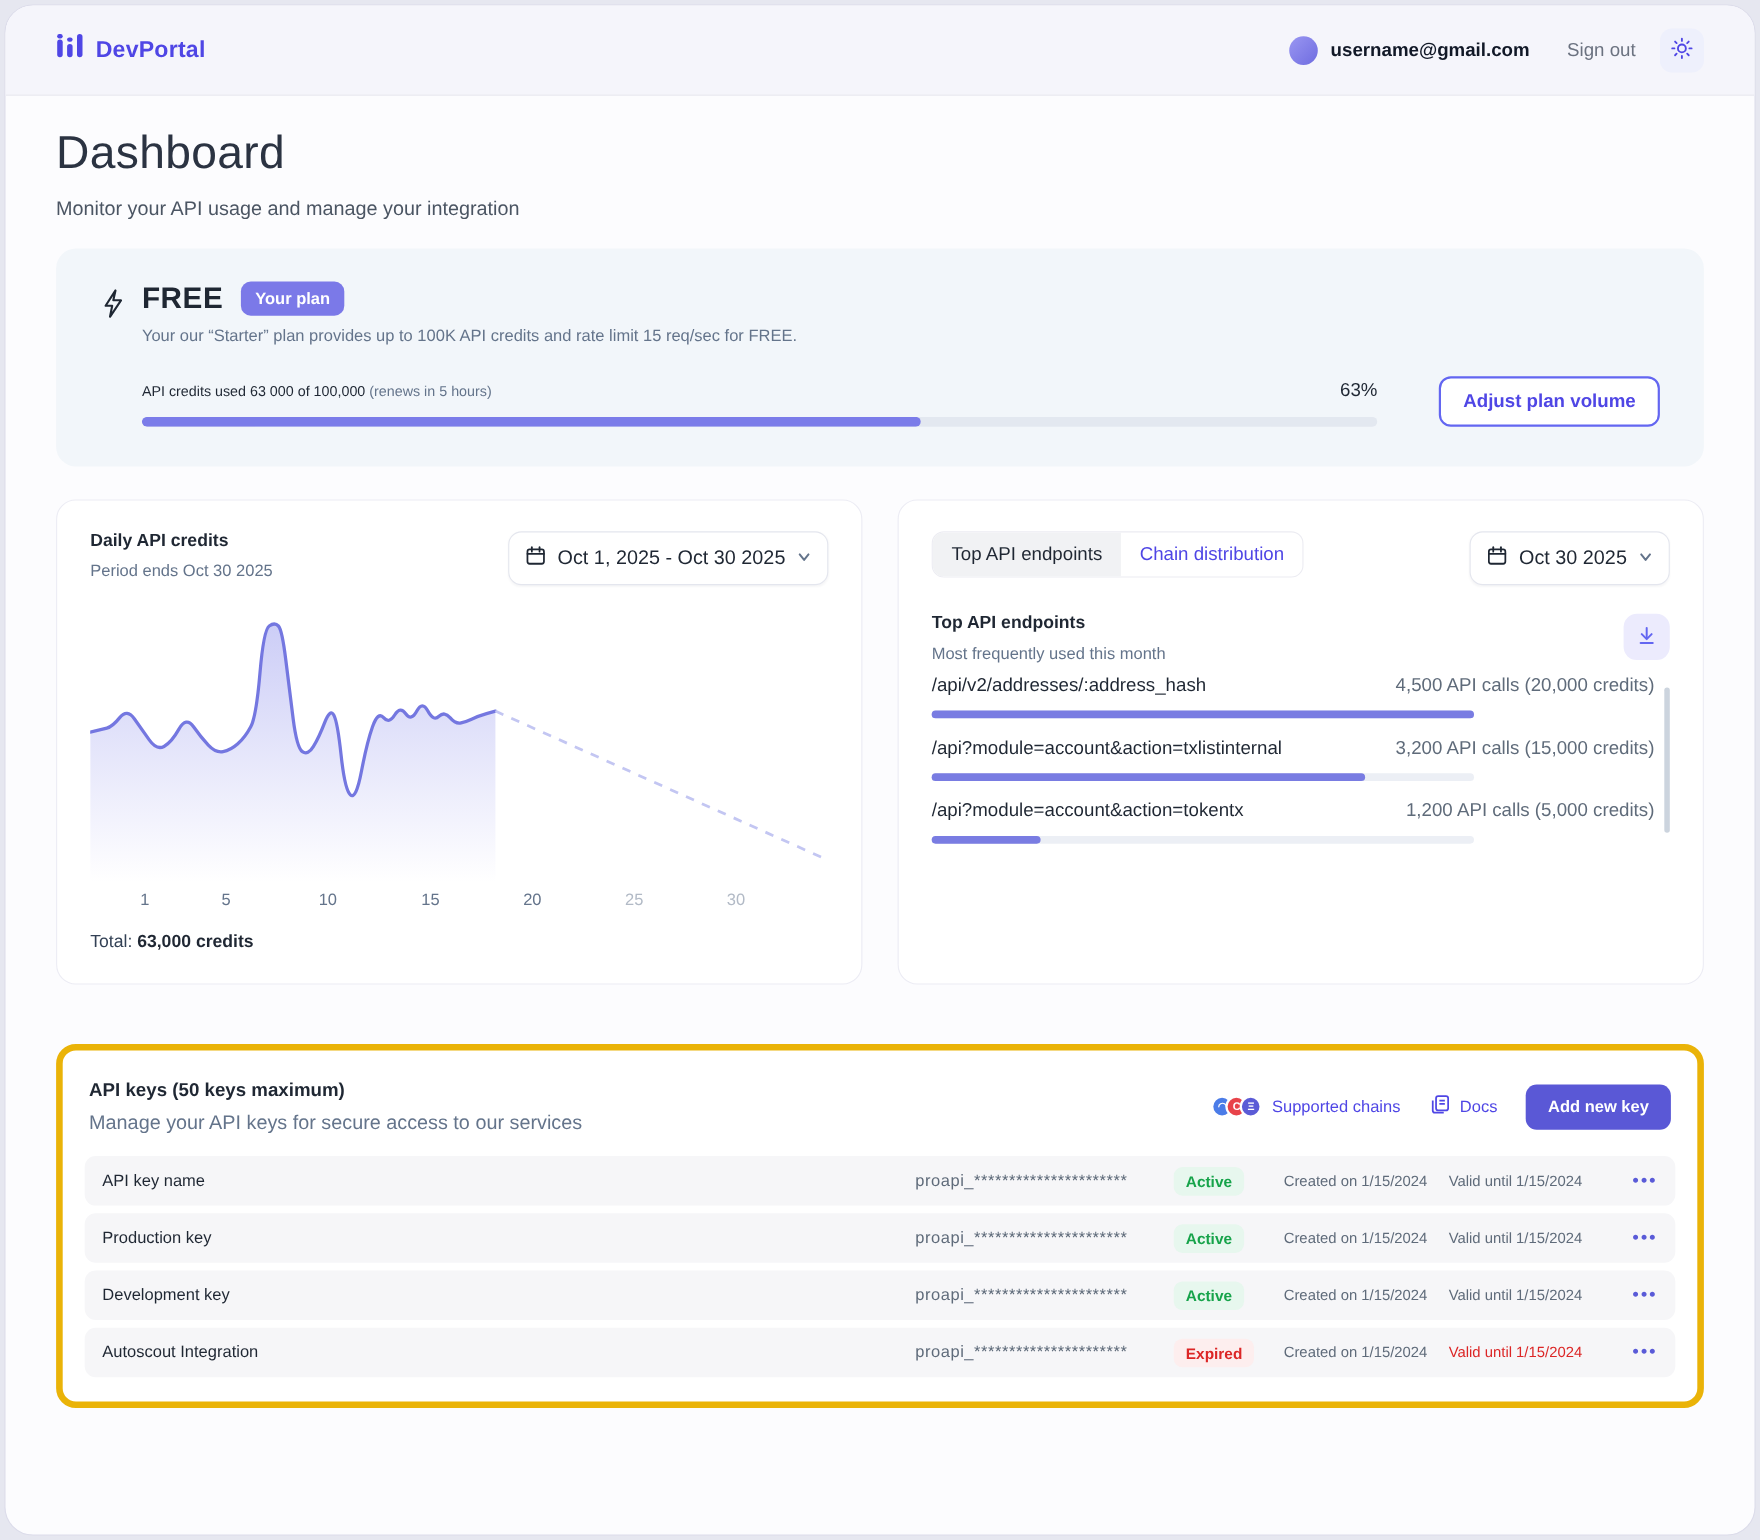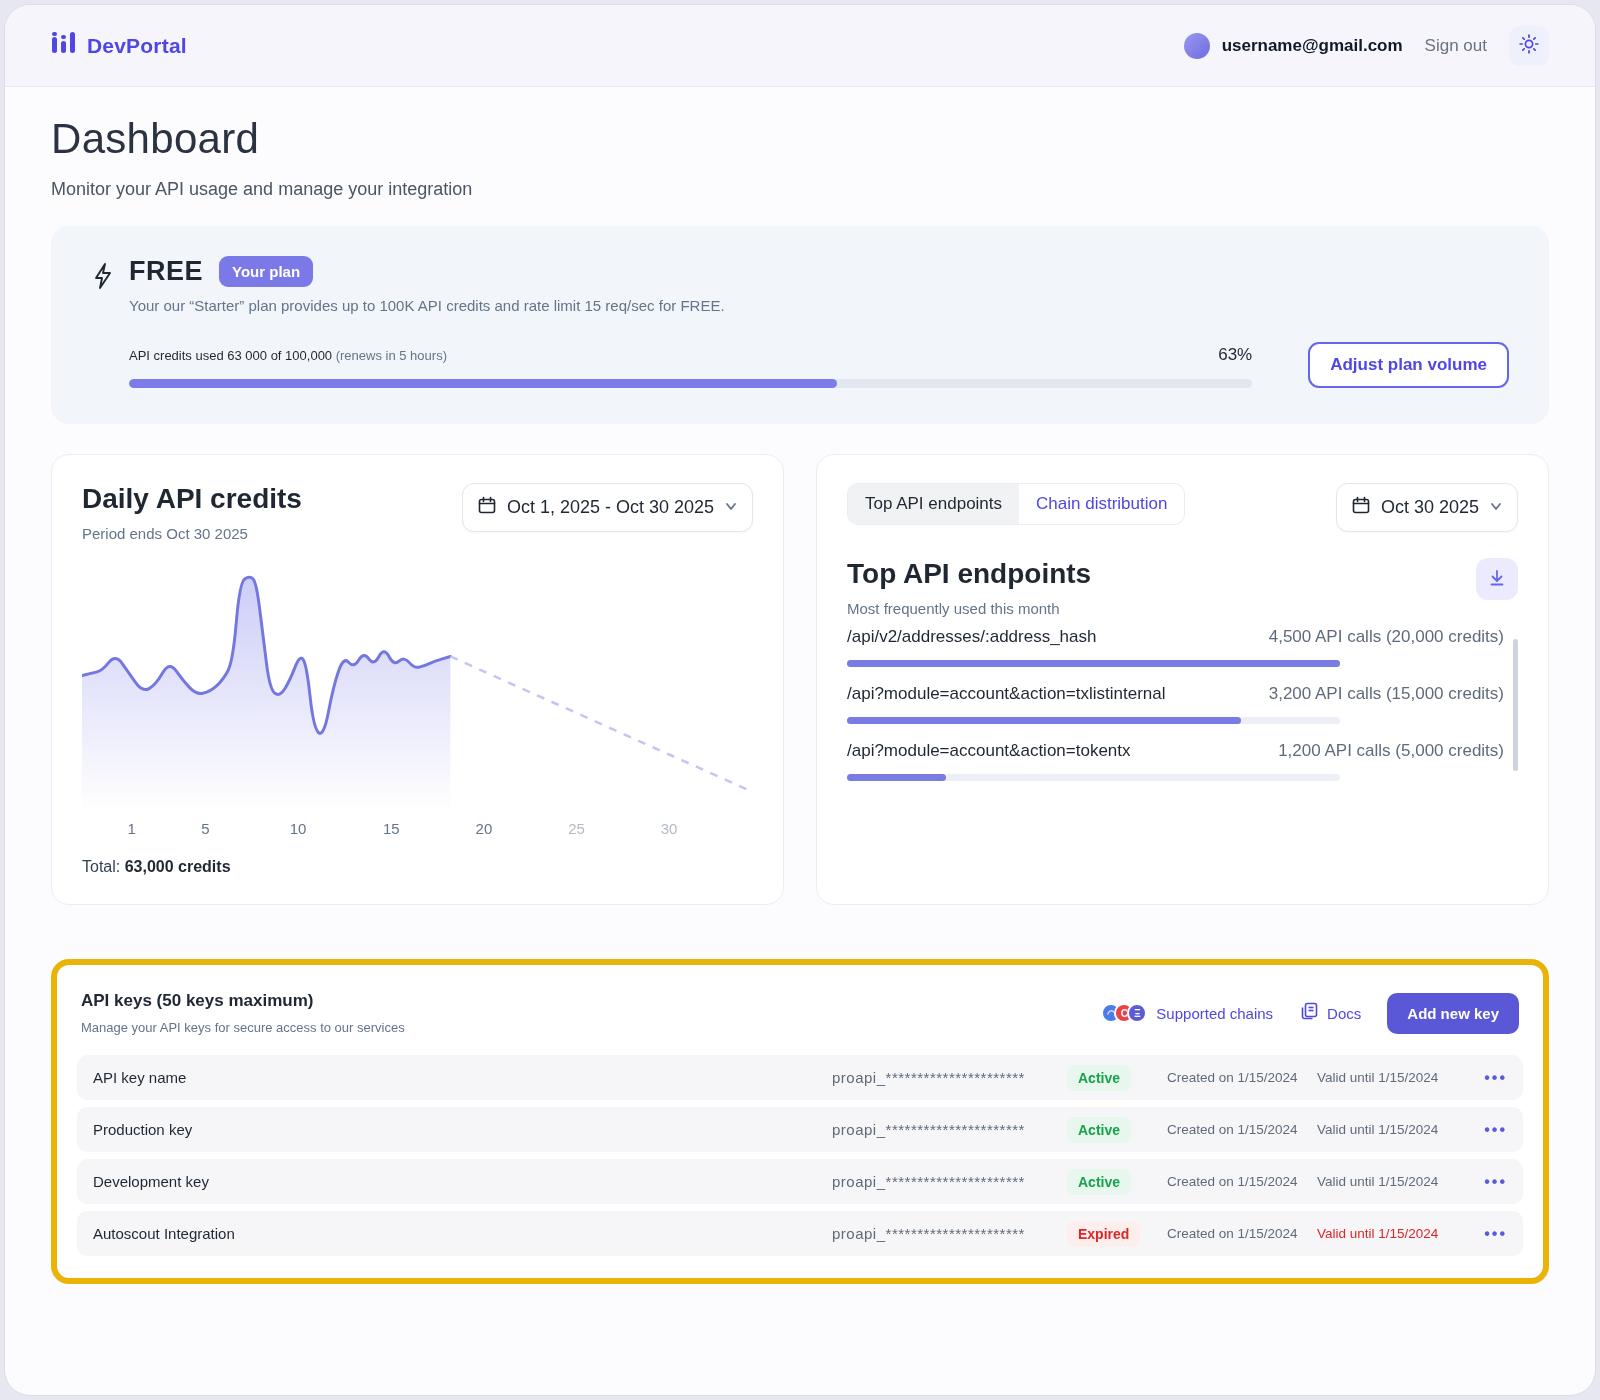--- a/index.html
+++ b/index.html
@@ -24,21 +24,21 @@
     display:flex; align-items:center; justify-content:space-between;
     padding:0 46px;
   }
   .logo { display:flex; align-items:center; gap:10px; cursor:pointer; }
   .logo-name { font-size:21px; font-weight:700; color:#4f46e5; letter-spacing:.2px; }
   .header-right { display:flex; align-items:center; gap:22px; }
   .account { display:flex; align-items:center; gap:12px; }
   .avatar { width:26px; height:26px; border-radius:50%;
     background:linear-gradient(135deg,#9a97f2,#6f6ce0); }
   .email { font-size:17px; font-weight:700; color:#111827; }
-  .signout { font-size:17px; color:#6b7280; cursor:pointer; }
+  .signout { font-size:17px; color:#6b7280; cursor:pointer;margin-left:12px; }
   .theme-btn { width:40px; height:40px; border-radius:11px; background:#eef0fc;
     display:flex; align-items:center; justify-content:center; cursor:pointer; border:none; }
   
   .content { padding:28px 46px 0; }
   .page-title { font-size:42px; font-weight:500; color:#2b3342; letter-spacing:.3px; }
   .page-sub { margin-top:16px; font-size:18px; color:#4b5563; }
   
   .plan-card {
     margin-top:26px; background:#f2f6fa; border-radius:18px;
     padding:30px 40px 36px; display:flex; gap:14px;
@@ -58,21 +58,21 @@
   .usage-pct { font-size:17px; color:#1f2733; }
   .progress-track { height:9px; background:#e3e8f0; border-radius:6px; overflow:hidden; }
   .progress-fill { height:100%; background:#7b7ce9; border-radius:6px; }
   .adjust-btn { background:#fff; border:2px solid #6366f1; color:#4f46e5;
     font-size:17px; font-weight:700; padding:11px 20px; border-radius:11px;
     cursor:pointer; white-space:nowrap; font-family:inherit; }
   
   .cards { display:grid; grid-template-columns:1fr 1fr; gap:32px; margin-top:30px; }
   .card { background:#fff; border:1px solid #ececf4; border-radius:18px; padding:28px 30px; }
   .card-head { display:flex; justify-content:space-between; align-items:flex-start; }
-  .card-title { font-size:28px; font-weight:700; color:#1f2733; }
+  .card-title { font-size:16px; font-weight:700; color:#1f2733; }
   .card-sub { margin-top:10px; font-size:15px; color:#64748b; }
   .date-select { display:flex; align-items:center; gap:10px; border:1px solid #e4e6ee;
     background:#fff; border-radius:12px; padding:11px 14px; font-size:18px; color:#1f2733;
     cursor:pointer; box-shadow:0 1px 2px rgba(20,20,60,.04); font-family:inherit; white-space:nowrap; }
   
   .chart-wrap { margin-top:18px; }
   .chart-svg { width:100%; height:252px; display:block; }
   .ticks { position:relative; height:22px; margin-top:8px; }
   .tick { position:absolute; transform:translateX(-50%); font-size:15px; color:#64748b; }
   .tick.muted { color:#b2bac6; }
@@ -95,21 +95,21 @@
   .ep-stats { font-size:17px; color:#5f6b7a; white-space:nowrap; flex-shrink:0; }
   .ep-bar-track { margin-top:13px; width:75%; height:7px; background:#eceff5; border-radius:5px; }
   .ep-bar-fill { height:100%; background:#797ce2; border-radius:5px; }
   .ep-scrollbar { position:absolute; right:0; top:12px; width:5px; height:132px;
     background:#ccd4de; border-radius:4px; cursor:grab; }
   
   .keys-card { margin-top:54px; background:#fff; border:6px solid #eab308;
     border-radius:18px; padding:26px 20px 22px; }
   .keys-head { display:flex; justify-content:space-between; align-items:center; padding:0 4px; }
   .keys-title { font-size:17px; font-weight:700; color:#1f2733; }
-  .keys-sub { margin-top:9px; font-size:13px; color:#64748b;text-align:right; }
+  .keys-sub { margin-top:9px; font-size:18px; color:#64748b;text-align:right; }
   .keys-actions { display:flex; align-items:center; gap:26px; }
   .chains-link { display:flex; align-items:center; gap:9px; cursor:pointer; }
   .chain-dots { display:flex; }
   .chain-dot { width:20px; height:20px; border-radius:50%; border:2px solid #fff;
     display:flex; align-items:center; justify-content:center;
     color:#fff; font-size:10px; font-weight:700; }
   .chain-dot + .chain-dot { margin-left:-7px; }
   .link-label { font-size:15px; color:#4f46e5; }
   .docs-link { display:flex; align-items:center; gap:8px; cursor:pointer; }
   .add-key-btn { background:#5a58d6; color:#fff; font-size:15px; font-weight:700;

